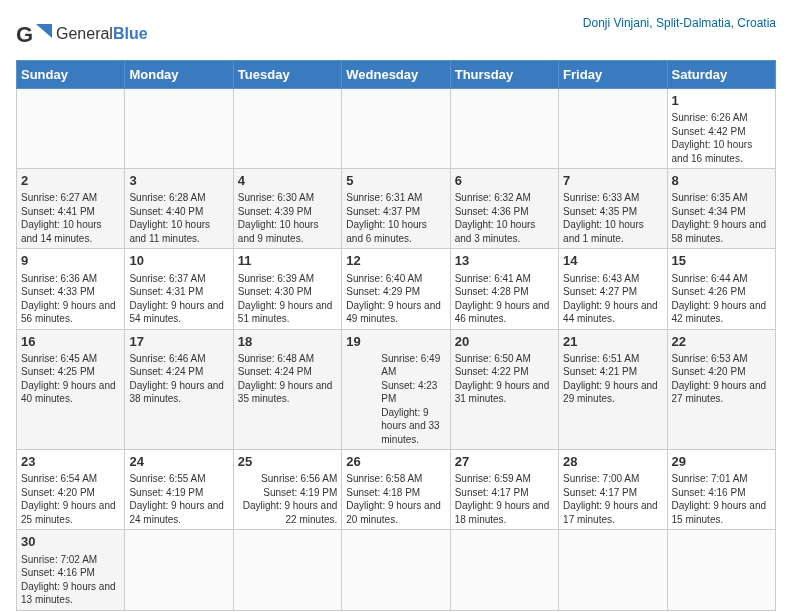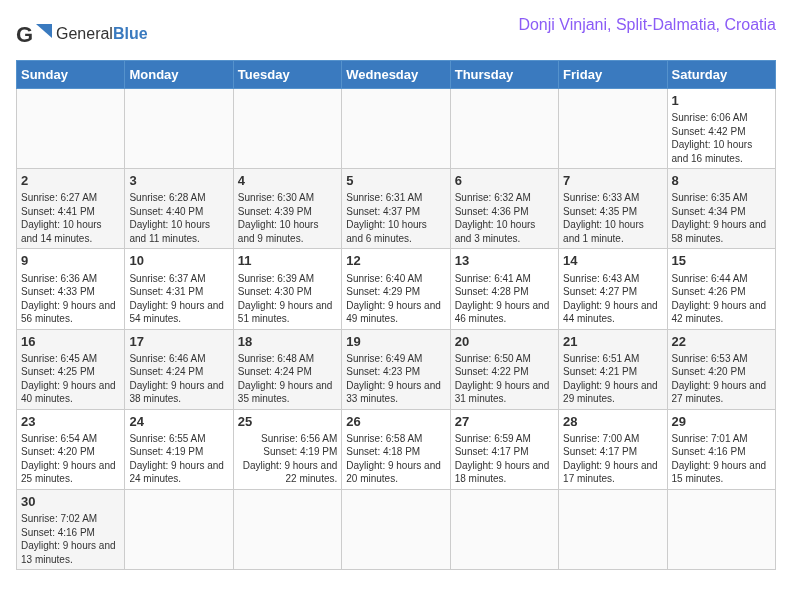--- a/index.html
+++ b/index.html
@@ -27,22 +27,22 @@
     }
     .title-block {
       text-align: right;
     }
     .month-title {
       font-size: 32px;
       font-weight: bold;
       color: #333;
     }
     .subtitle {
-      font-size: 16px;
-      color: #8b5cf6;
+      font-size: 12px;
+      color: #0369a1;
     }
     .calendar {
       width: 100%;
       border-collapse: collapse;
       border: 1px solid #4c1d95;
     }
     .calendar th {
       background: #3a7abf;
       color: #fff;
       font-size: 13px;
@@ -121,21 +121,21 @@
   <tbody id="calendar-body">
   <tr style="background: rgb(255, 255, 255);">
         <td class="empty-cell" style="background: rgb(250, 250, 250);"></td>
         <td class="empty-cell" style="background: rgb(250, 250, 250);"></td>
         <td class="empty-cell" style="background: rgb(250, 250, 250);"></td>
         <td class="empty-cell" style="background: rgb(250, 250, 250);"></td>
         <td class="empty-cell" style="background: rgb(250, 250, 250);"></td>
         <td class="empty-cell" style="background: rgb(250, 250, 250);"></td>
         <td>
           <span class="day-num">1</span>
-          <div class="cell-content" style="white-space: pre-line;">Sunrise: 6:06 AM
+          <div class="cell-content" style="white-space: pre-line;">Sunrise: 6:26 AM
 Sunset: 4:42 PM
 Daylight: 10 hours and 16 minutes.</div>
         </td>
       </tr>
       <tr style="background: rgb(245, 245, 245);">
         <td>
           <span class="day-num">2</span>
           <div class="cell-content" style="white-space: pre-line;">Sunrise: 6:27 AM
 Sunset: 4:41 PM
 Daylight: 10 hours and 14 minutes.</div>
@@ -235,21 +235,21 @@
 Daylight: 9 hours and 38 minutes.</div>
         </td>
         <td>
           <span class="day-num">18</span>
           <div class="cell-content" style="white-space: pre-line;">Sunrise: 6:48 AM
 Sunset: 4:24 PM
 Daylight: 9 hours and 35 minutes.</div>
         </td>
         <td>
           <span class="day-num">19</span>
-          <div class="cell-content" style="white-space: pre-line;">Sunrise: 6:49 AM
+          <div class="cell-content" style="white-space: pre-line; margin-left: 35px;">Sunrise: 6:49 AM
 Sunset: 4:23 PM
 Daylight: 9 hours and 33 minutes.</div>
         </td>
         <td>
           <span class="day-num">20</span>
           <div class="cell-content" style="white-space: pre-line;">Sunrise: 6:50 AM
 Sunset: 4:22 PM
 Daylight: 9 hours and 31 minutes.</div>
         </td>
         <td>

